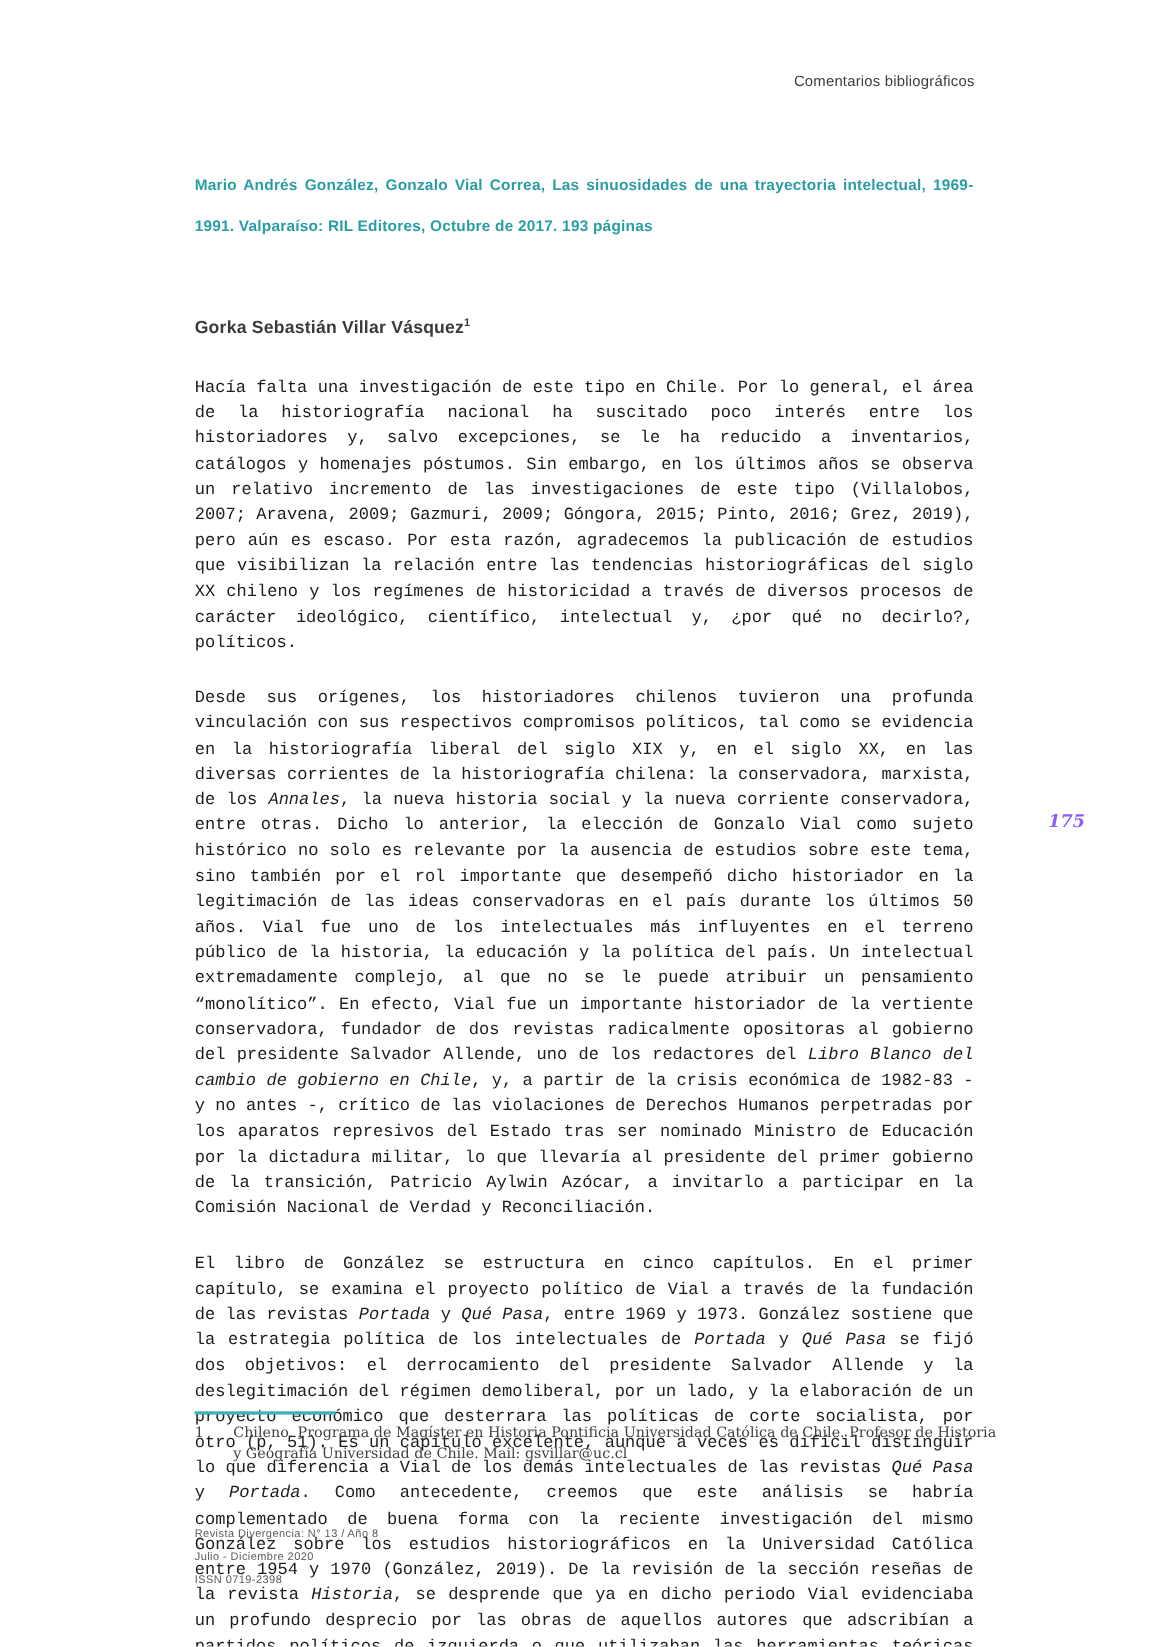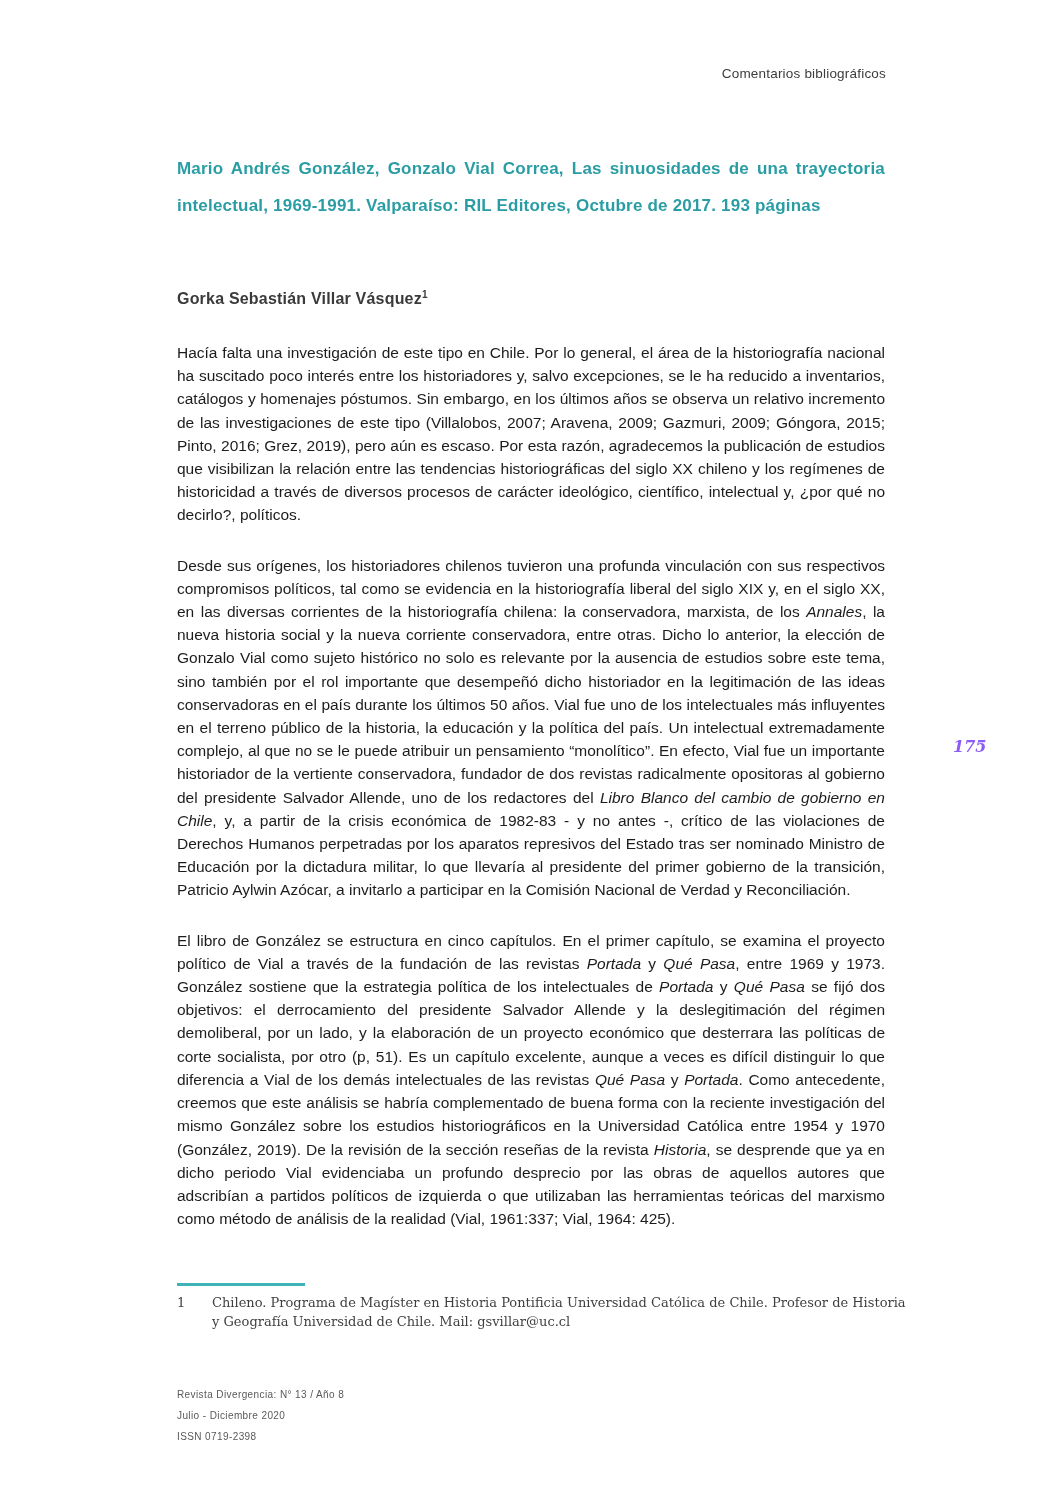--- a/index.html
+++ b/index.html
@@ -21,21 +21,21 @@
     color: #3c3c3c;
     letter-spacing: 0.2px;
   }
   .review-title {
     position: absolute;
     left: 177px;
     top: 150px;
     width: 708px;
     font-family: "Liberation Sans", sans-serif;
     font-weight: bold;
-    font-size: 17px;
+    font-size: 14px;
     line-height: 37px;
     color: #2a9da4;
     text-align: justify;
     letter-spacing: 0.2px;
   }
   .author-line {
     position: absolute;
     left: 177px;
     top: 290px;
     font-family: "Liberation Sans", sans-serif;
@@ -50,21 +50,21 @@
     line-height: 0;
   }
   .body-text {
     position: absolute;
     left: 177px;
     top: 341px;
     width: 708px;
     color: #1c1c1c;
   }
   .body-text p {
-    font-family: Liberation Sans, sans-serif;
+    font-family: Liberation Mono, monospace;
     font-size: 15.5px;
     line-height: 23.2px;
     text-align: justify;
     margin-bottom: 27px;
     hyphens: auto;
   }
   .body-text p em { font-style: italic; }
   .page-number {
     position: absolute;
     left: 953px;

